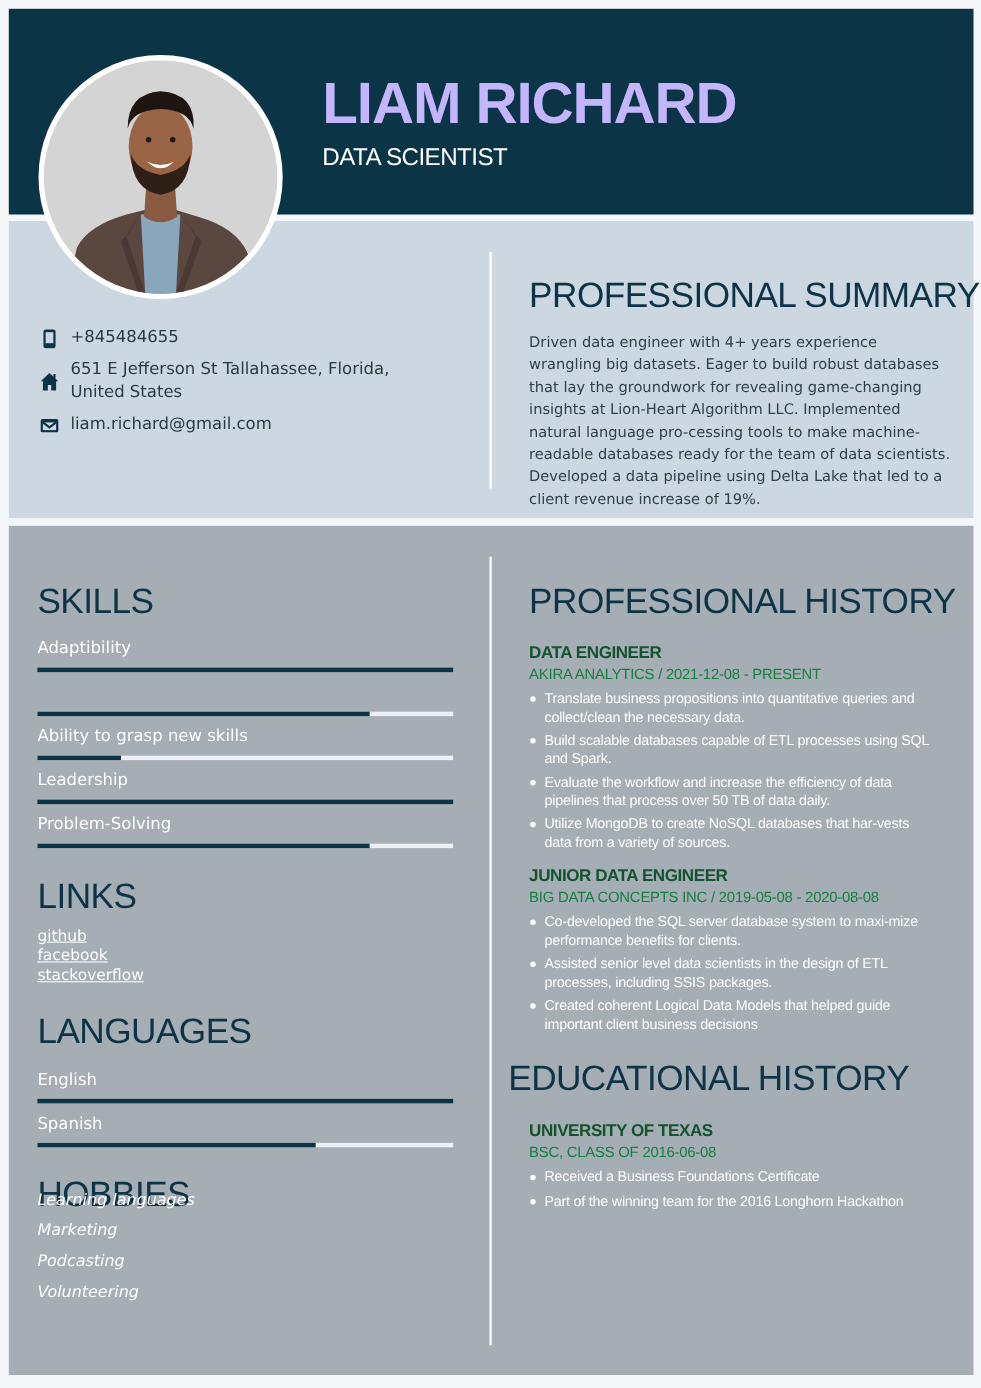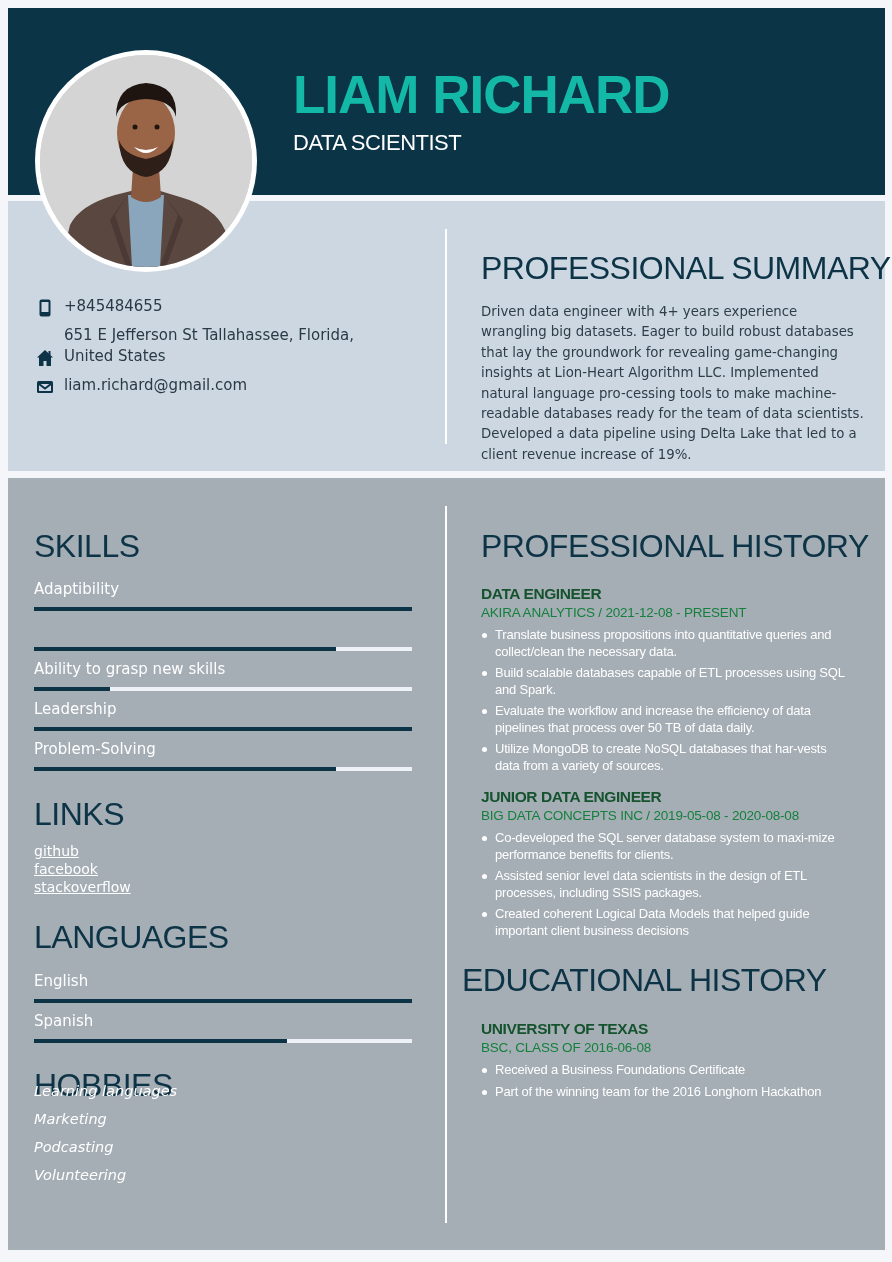--- a/index.html
+++ b/index.html
@@ -5,21 +5,21 @@
   * { box-sizing: border-box; margin: 0; padding: 0; }
   html, body { width: 892px; height: 1262px; background: #f4f6f9; overflow: hidden; }
   body { font-family: "Liberation Sans", sans-serif; position: relative; }
 
   .header {
     position: absolute; left: 8px; top: 8px; width: 877px; height: 187px;
     background: #0b3447;
   }
   .header .name {
     position: absolute; left: 285px; top: 56px;
-    color: #14b8a6; font-size: 53px; font-weight: bold; letter-spacing: -1px;
+    color: #c4b5fd; font-size: 53px; font-weight: bold; letter-spacing: -1px;
     font-family: "Liberation Sans", sans-serif;
   }
   .header .title {
     position: absolute; left: 285px; top: 122px;
     color: #ffffff; font-size: 22px; letter-spacing: -0.5px;
   }
 
   .top-panel {
     position: absolute; left: 8px; top: 201px; width: 877px; height: 270px;
     background: #cdd7e1;
@@ -39,21 +39,21 @@
   .avatar-inner {
     width: 100%; height: 100%; border-radius: 50%; overflow: hidden;
     background: #d3d3d3; position: relative;
   }
   .avatar-inner svg { width: 100%; height: 100%; display: block; }
 
   .contact {
     position: absolute; left: 36px; top: 296px; width: 330px;
     color: #2a3a44; font-size: 15px; font-family: "DejaVu Sans", sans-serif;
   }
-  .contact-row { display: flex; align-items: flex-end; margin-bottom: 8px; line-height: 21px; }
+  .contact-row { display: flex; align-items: center; margin-bottom: 8px; line-height: 21px; }
   .contact-row .ico { width: 18px; height: 18px; margin-right: 10px; margin-top: 2px; flex-shrink: 0; }
   .contact-row .ico svg { width: 18px; height: 18px; display: block; }
 
   .section-h {
     position: absolute; color: #0d3346; font-size: 32px; font-weight: normal;
     letter-spacing: -0.5px; font-family: "Liberation Sans", sans-serif;
   }
 
   .summary-text {
     position: absolute; left: 481px; top: 302px; width: 385px;

